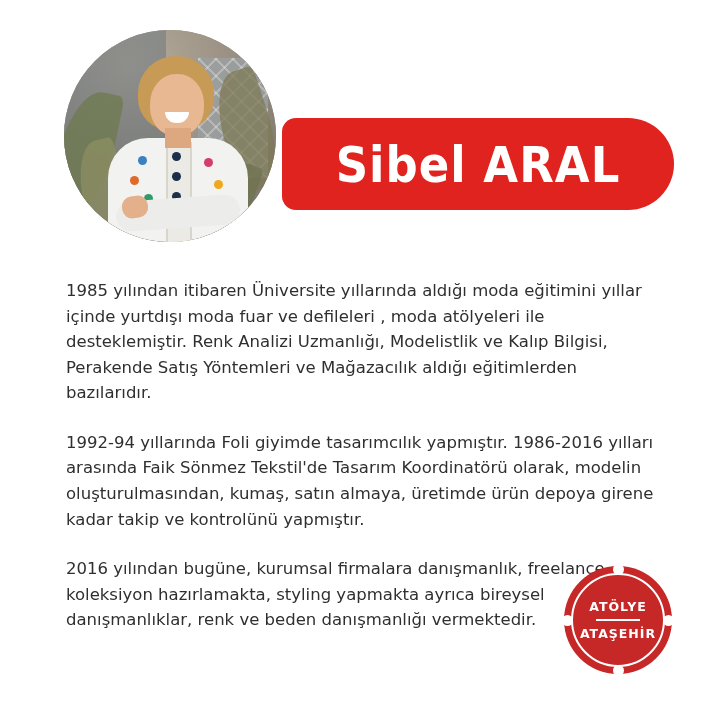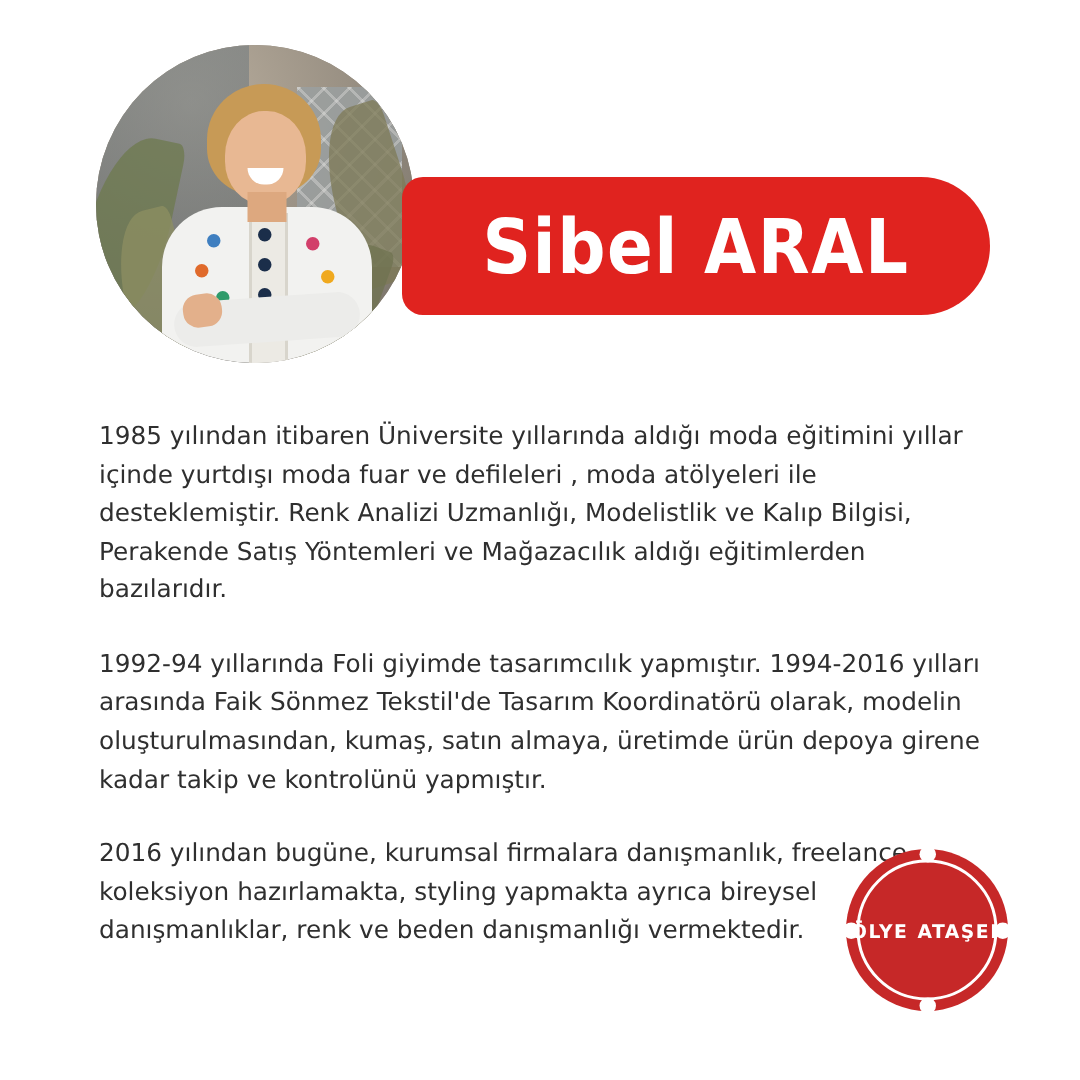--- a/index.html
+++ b/index.html
@@ -24,21 +24,21 @@
   .header {
     position: absolute;
     left: 0;
     top: 0;
     width: 720px;
     height: 270px;
   }
 
   .name-banner {
     position: absolute;
-    left: 268px;
+    left: 282px;
     top: 118px;
     width: 392px;
     height: 92px;
     background: #e0231f;
     border-radius: 14px 46px 46px 14px;
     display: flex;
     align-items: center;
     justify-content: center;
   }
   .name-banner .name-text {
@@ -193,21 +193,21 @@
     border-radius: 50%;
   }
   .logo-stamp .notch.n1 { left: 50%; top: -2px; margin-left: -5.5px; }
   .logo-stamp .notch.n2 { left: 50%; bottom: -2px; margin-left: -5.5px; }
   .logo-stamp .notch.n3 { top: 50%; left: -2px; margin-top: -5.5px; }
   .logo-stamp .notch.n4 { top: 50%; right: -2px; margin-top: -5.5px; }
   .logo-stamp .logo-lines {
     position: absolute;
     inset: 0;
     display: flex;
-    flex-direction: row;
+    flex-direction: column;
     align-items: center;
     justify-content: center;
     gap: 3px;
   }
   .logo-stamp .logo-lines span {
     color: #ffffff;
     font-size: 12.5px;
     font-weight: bold;
     letter-spacing: 1px;
     font-family: "DejaVu Sans", sans-serif;
@@ -254,21 +254,21 @@
       <div class="ph-neck"></div>
     </div>
 
     <div class="name-banner">
       <span class="name-text">Sibel ARAL</span>
     </div>
   </div>
 
   <div class="body-text">
     <p>1985 yılından itibaren Üniversite yıllarında aldığı moda eğitimini yıllar içinde yurtdışı moda fuar ve defileleri , moda atölyeleri ile desteklemiştir. Renk Analizi Uzmanlığı, Modelistlik ve Kalıp Bilgisi, Perakende Satış Yöntemleri ve Mağazacılık aldığı eğitimlerden bazılarıdır.</p>
-    <p>1992-94 yıllarında Foli giyimde tasarımcılık yapmıştır. 1994-2016 yılları arasında Faik Sönmez Tekstil'de Tasarım Koordinatörü olarak, modelin oluşturulmasından, kumaş, satın almaya, üretimde ürün depoya girene kadar takip ve kontrolünü yapmıştır.</p>
+    <p>1992-94 yıllarında Foli giyimde tasarımcılık yapmıştır. 1986-2016 yılları arasında Faik Sönmez Tekstil'de Tasarım Koordinatörü olarak, modelin oluşturulmasından, kumaş, satın almaya, üretimde ürün depoya girene kadar takip ve kontrolünü yapmıştır.</p>
     <p>2016 yılından bugüne, kurumsal firmalara danışmanlık, freelance koleksiyon hazırlamakta, styling yapmakta ayrıca bireysel danışmanlıklar, renk ve beden danışmanlığı vermektedir.</p>
   </div>
 
   <div class="logo-stamp">
     <div class="ring-outer"></div>
     <div class="notch n1"></div>
     <div class="notch n2"></div>
     <div class="notch n3"></div>
     <div class="notch n4"></div>
     <div class="ring-inner"></div>

